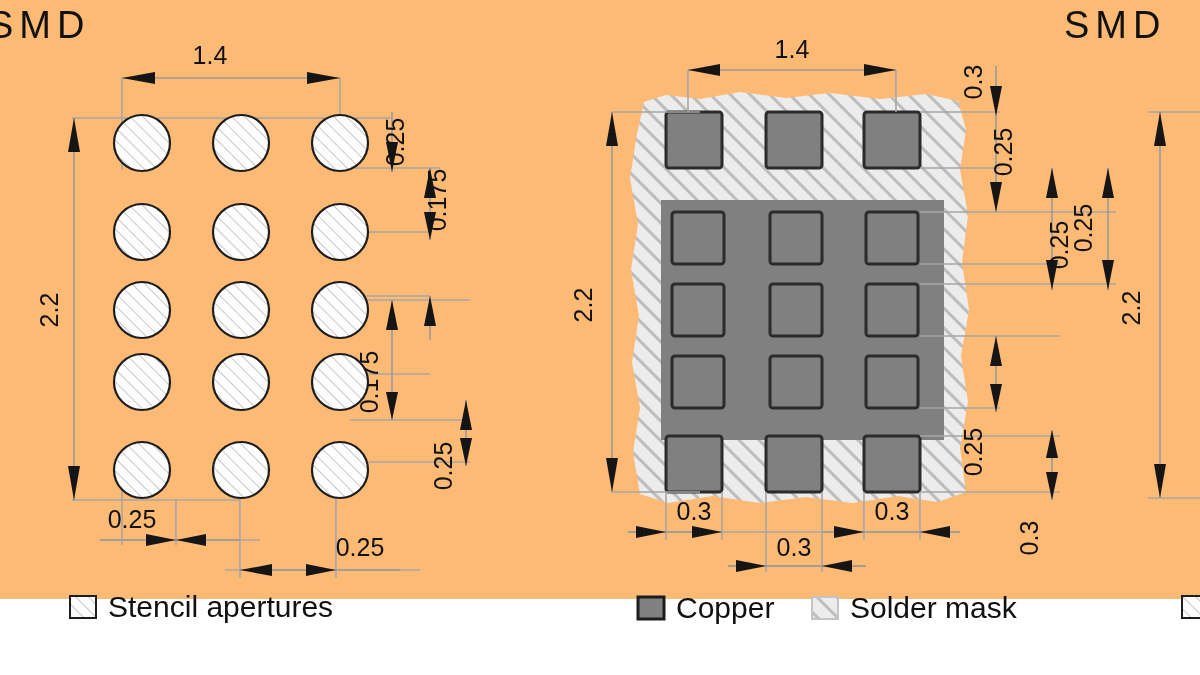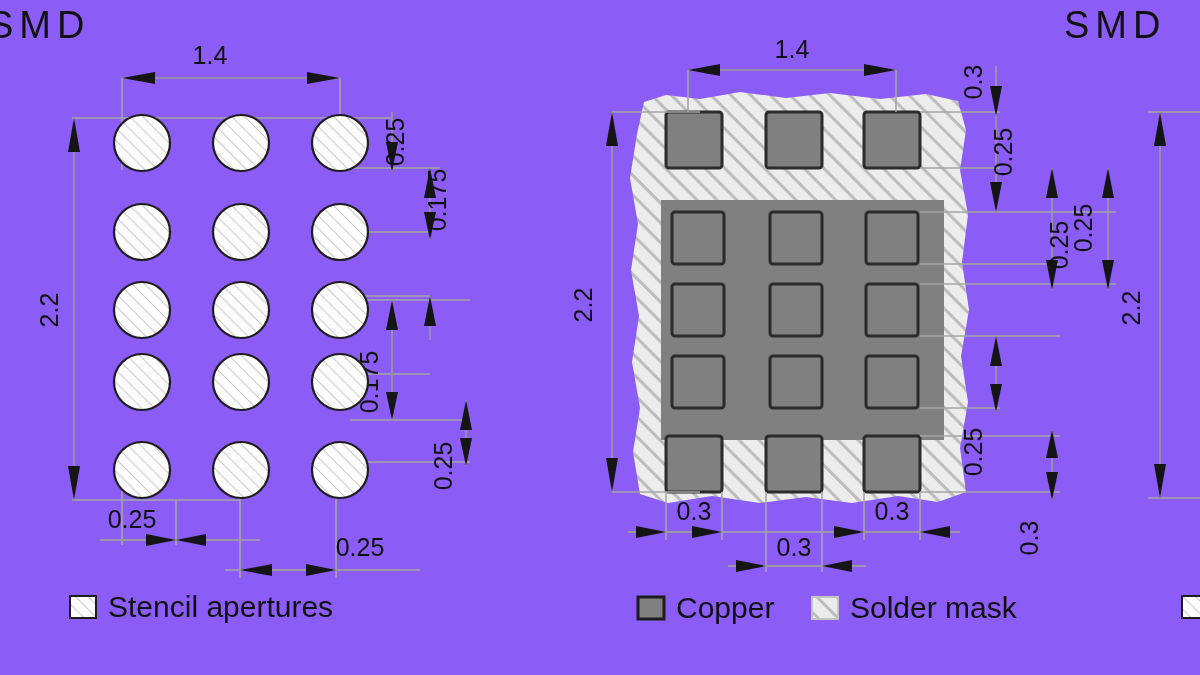--- a/index.html
+++ b/index.html
@@ -11,22 +11,22 @@
   body {
     width: 1200px;
     height: 675px;
     overflow: hidden;
     font-family: "Liberation Sans", sans-serif;
     color: #111111;
   }
   #stage {
     position: relative;
     width: 1200px;
-    height: 675px;
-    background: #8b5cf6;
+    height: 599px;
+    background: #fdba74;
   }
   svg.drawing {
     position: absolute;
     left: 0;
     top: 0;
     width: 1200px;
     height: 675px;
   }
   .title-txt {
     font-size: 38px;

